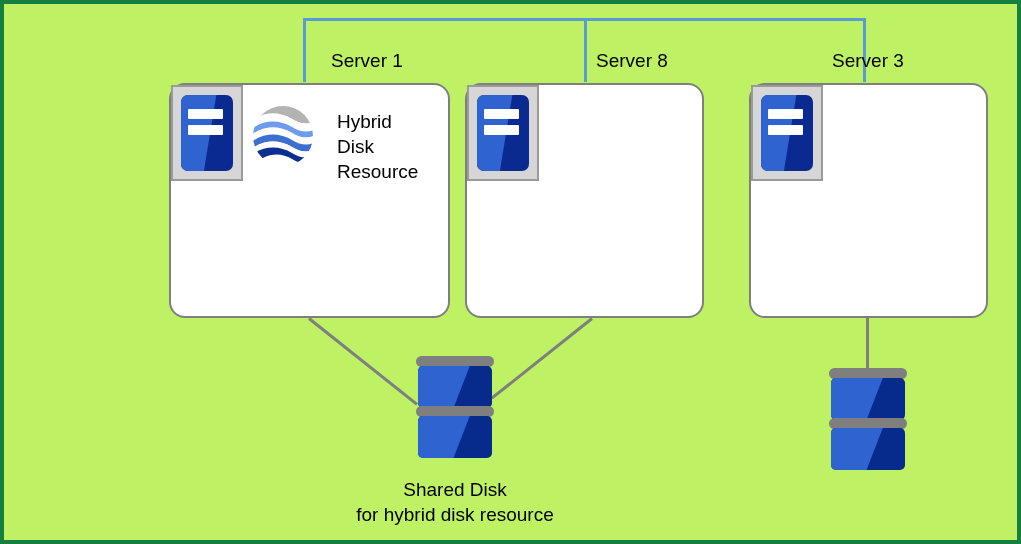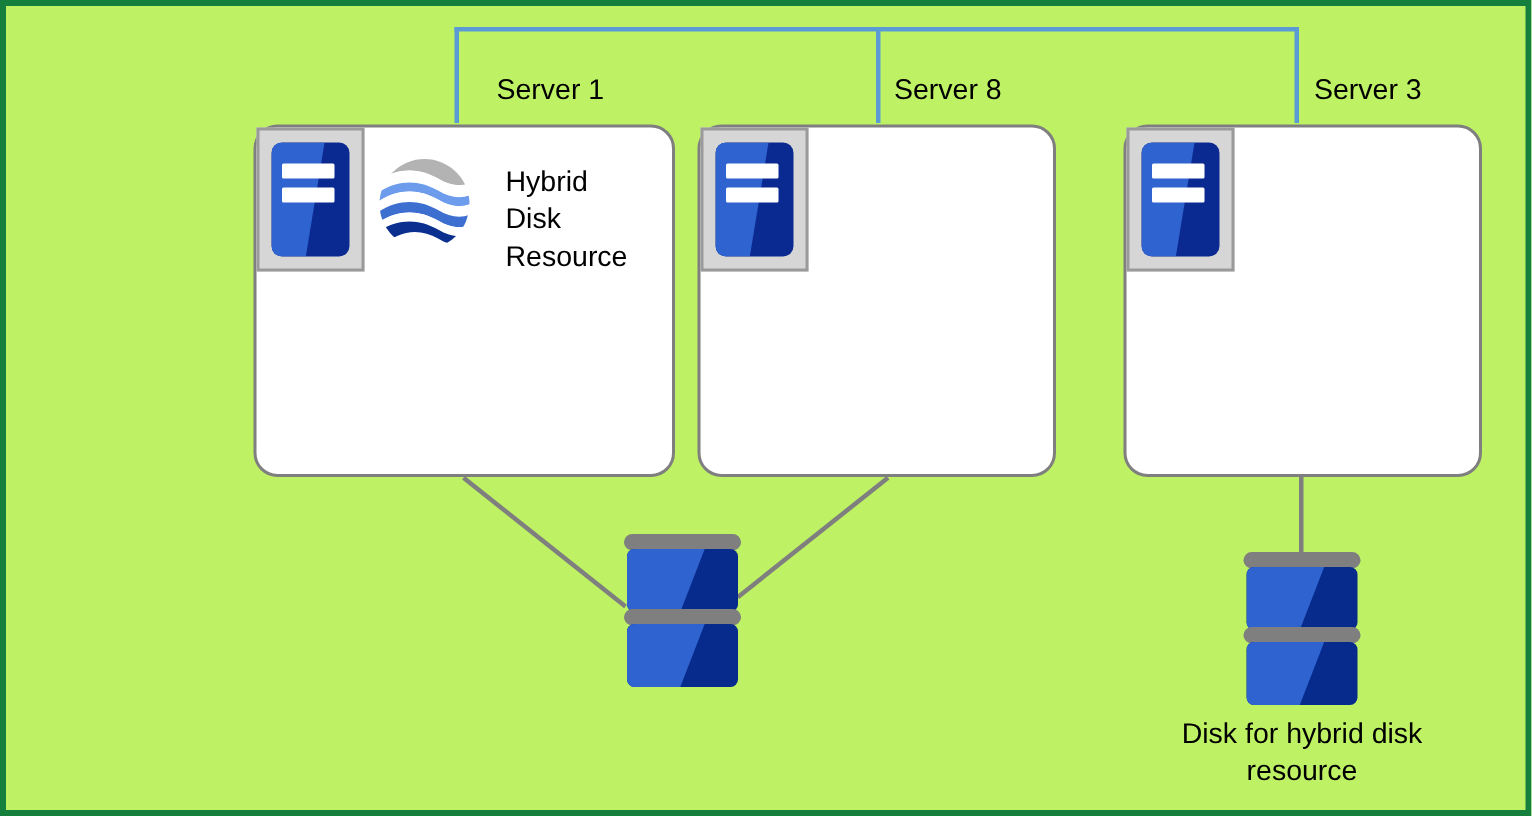--- a/index.html
+++ b/index.html
@@ -144,21 +144,21 @@
 
   <div>
     <div class="bus-h" style="left:299px; top:14px; width:563px; height:3px;"></div>
     <div class="bus-v" style="left:299px; top:14px; width:3px; height:64px;"></div>
     <div class="bus-v" style="left:580px; top:14px; width:3px; height:64px;"></div>
     <div class="bus-v" style="left:859px; top:14px; width:3px; height:64px;"></div>
   </div>
 
   <div class="server-label" style="left:327px; top:46px;">Server 1</div>
   <div class="server-label" style="left:592px; top:46px;">Server 8</div>
-  <div class="server-label" style="left:872px; top:46px;">Server 3</div>
+  <div class="server-label" style="left:828px; top:46px;">Server 3</div>
 
   <div class="link" style="left:305px; top:313px; width:138px; height:3px;
               transform: rotate(38.5deg);"></div>
 
   <div class="link" style="left:588px; top:313px; width:128px; height:3px;
               transform: rotate(141.5deg);"></div>
 
   <div class="link" style="left:862px; top:313px; width:3px; height:52px;"></div>
 
   <div class="server-box" style="left:165px; top:79px; width:281px; height:235px;">
@@ -219,28 +219,28 @@
     <div class="disk-plate" style="top:0px;"></div>
     <div class="disk-body" style="top:10px;">
       <div class="lightface"></div>
     </div>
     <div class="disk-plate" style="top:50px;"></div>
     <div class="disk-body" style="top:60px;">
       <div class="lightface"></div>
     </div>
   </div>
 
+  <div class="caption" style="left:301px; top:473px; width:300px;">Shared Disk
+for hybrid disk resource</div>
 
   <div class="disk-stack" style="left:825px; top:364px; width:78px; height:105px;">
     <div class="disk-plate" style="top:0px;"></div>
     <div class="disk-body" style="top:10px;">
       <div class="lightface"></div>
     </div>
     <div class="disk-plate" style="top:50px;"></div>
     <div class="disk-body" style="top:60px;">
       <div class="lightface"></div>
     </div>
   </div>
 
-  <div class="caption" style="left:714px; top:473px; width:300px;">Disk for hybrid disk
-resource</div>
 
 </div>
 
 </body></html>

